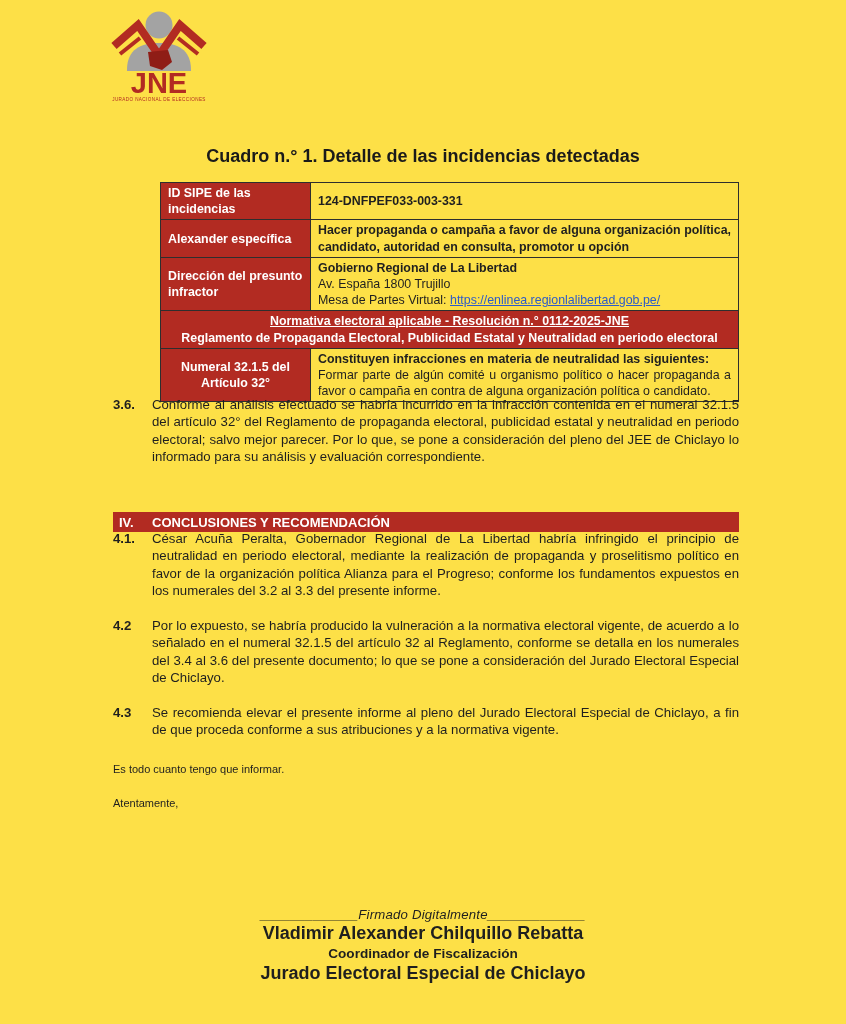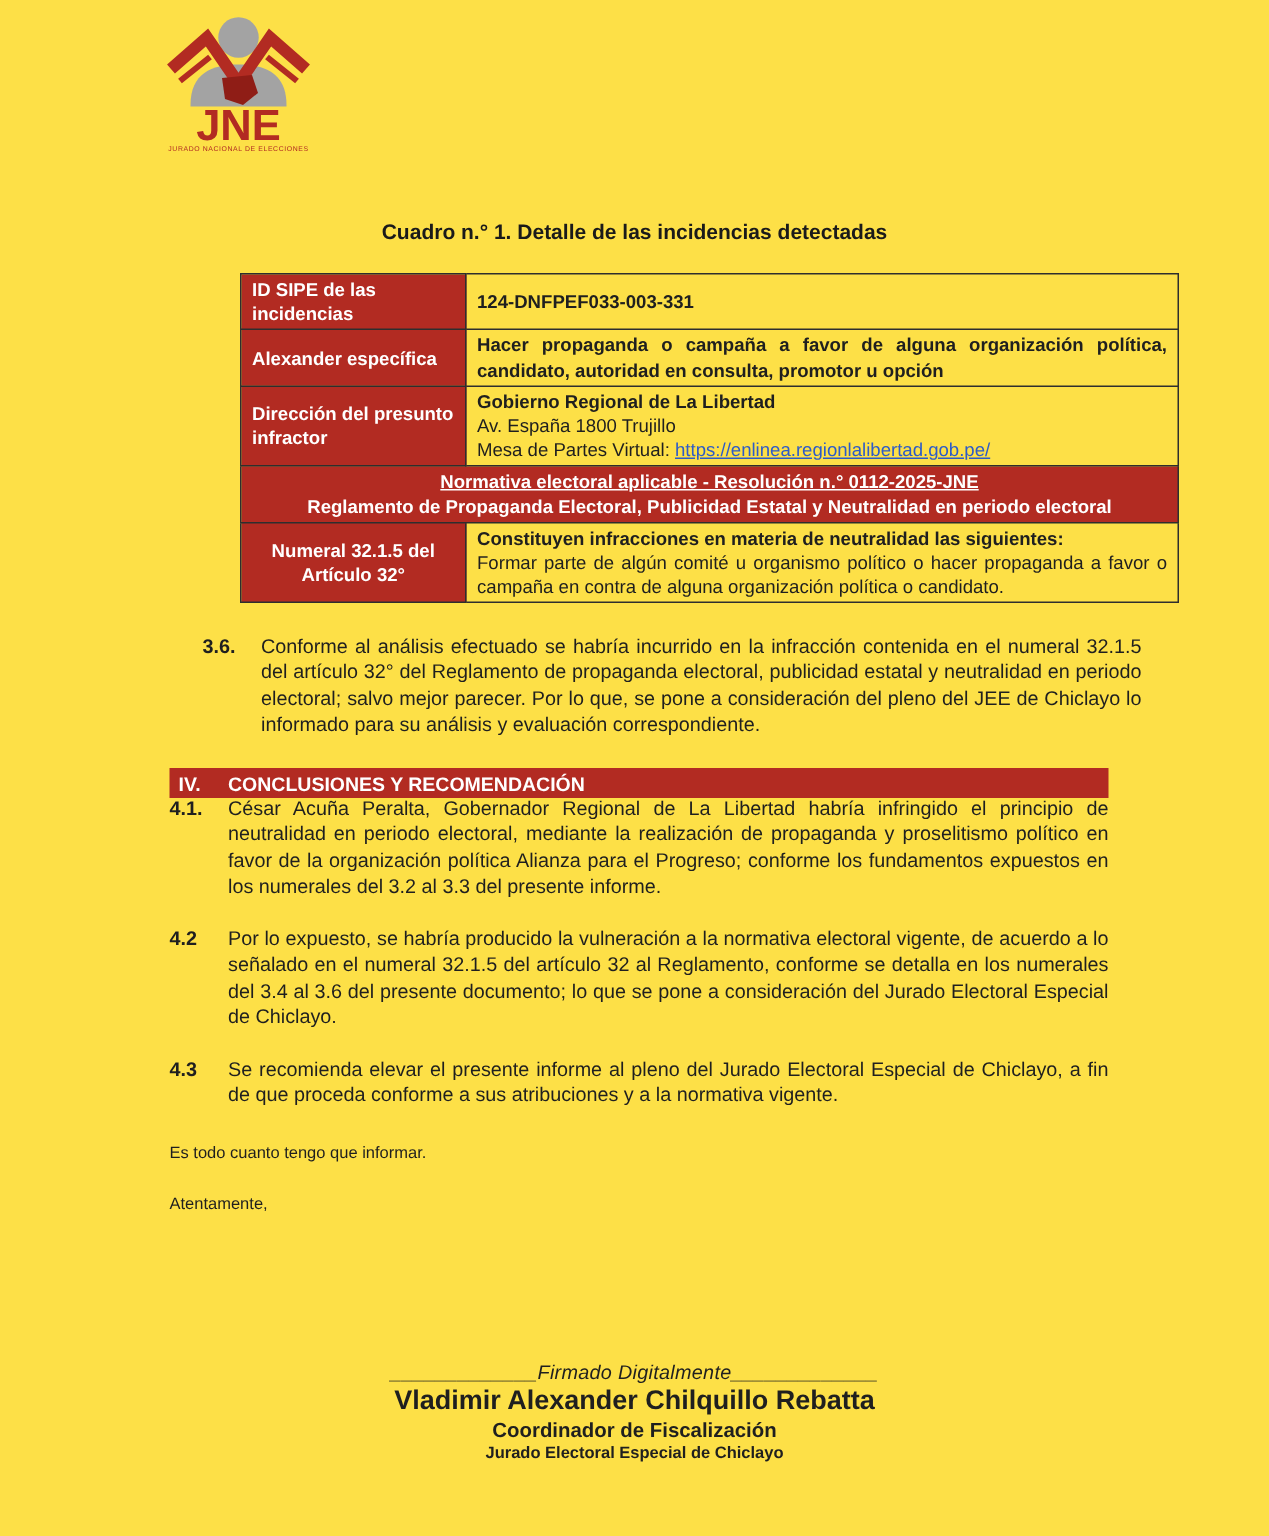--- a/index.html
+++ b/index.html
@@ -17,26 +17,26 @@
     background:#fde047;
     overflow:hidden;
   }
 
   
   .logo{position:absolute;left:110px;top:8px;width:100px;height:96px;}
 
   
   .doc-title{
     position:absolute;top:146px;left:0;width:100%;
-    text-align:center;font-weight:bold;font-size:14px;color:#1a1a1a;
+    text-align:center;font-weight:bold;font-size:18px;color:#1a1a1a;
   }
 
   
   .incident-table{
-    position:absolute;top:182px;left:160px;width:626px;
+    position:absolute;top:182px;left:160px;width:579px;
     border-collapse:collapse;font-size:12.4px;line-height:16.2px;
   }
   .incident-table td{
     border:1px solid #2e2e2e;
     padding:2px 7px;
     vertical-align:middle;
   }
   .incident-table td.lbl{
     background:var(--accent);
     color:#fff;font-weight:bold;
@@ -71,21 +71,21 @@
   
   .closing{position:absolute;left:113px;font-size:11px;}
 
   
   .signature{
     position:absolute;top:907px;left:0;width:100%;text-align:center;
   }
   .signature .digital{font-style:italic;font-size:13.2px;letter-spacing:.2px;}
   .signature .name{font-weight:bold;font-size:18px;margin-top:1px;}
   .signature .role{font-weight:bold;font-size:13.6px;margin-top:2px;}
-  .signature .org{font-weight:bold;font-size:11px;margin-top:2px;}
+  .signature .org{font-weight:bold;font-size:18px;margin-top:2px;}
 </style>
 </head>
 <body>
 
 <div class="page">
 
   <div class="logo">
     <svg width="100" height="96" viewBox="0 0 100 96">
 
       <circle cx="49" cy="17" r="13.5" fill="#a3a3a3"></circle>
@@ -132,21 +132,21 @@
     <tr>
       <td class="lbl ctr">Numeral 32.1.5 del Artículo 32°</td>
       <td>
         <div class="b">Constituyen infracciones en materia de neutralidad las siguientes:</div>
         <div class="just">Formar parte de algún comité u organismo político o hacer propaganda a favor o campaña en contra de alguna organización política o candidato.</div>
       </td>
     </tr>
   </tbody>
     </table>
 
-  <div class="para" style="top:422px;margin-left:22px;">
+  <div class="para" style="top:396px;">
     <span class="num">3.6.</span>
     <span class="ptxt">Conforme al análisis efectuado se habría incurrido en la infracción contenida en el numeral 32.1.5 del artículo 32° del Reglamento de propaganda electoral, publicidad estatal y neutralidad en periodo electoral; salvo mejor parecer. Por lo que, se pone a consideración del pleno del JEE de Chiclayo lo informado para su análisis y evaluación correspondiente.</span>
   </div>
 
   <div class="section-bar">
     <span class="num">IV.</span>
     <span>CONCLUSIONES Y RECOMENDACIÓN</span>
   </div>
 
   <div class="para" style="top:530px;">

